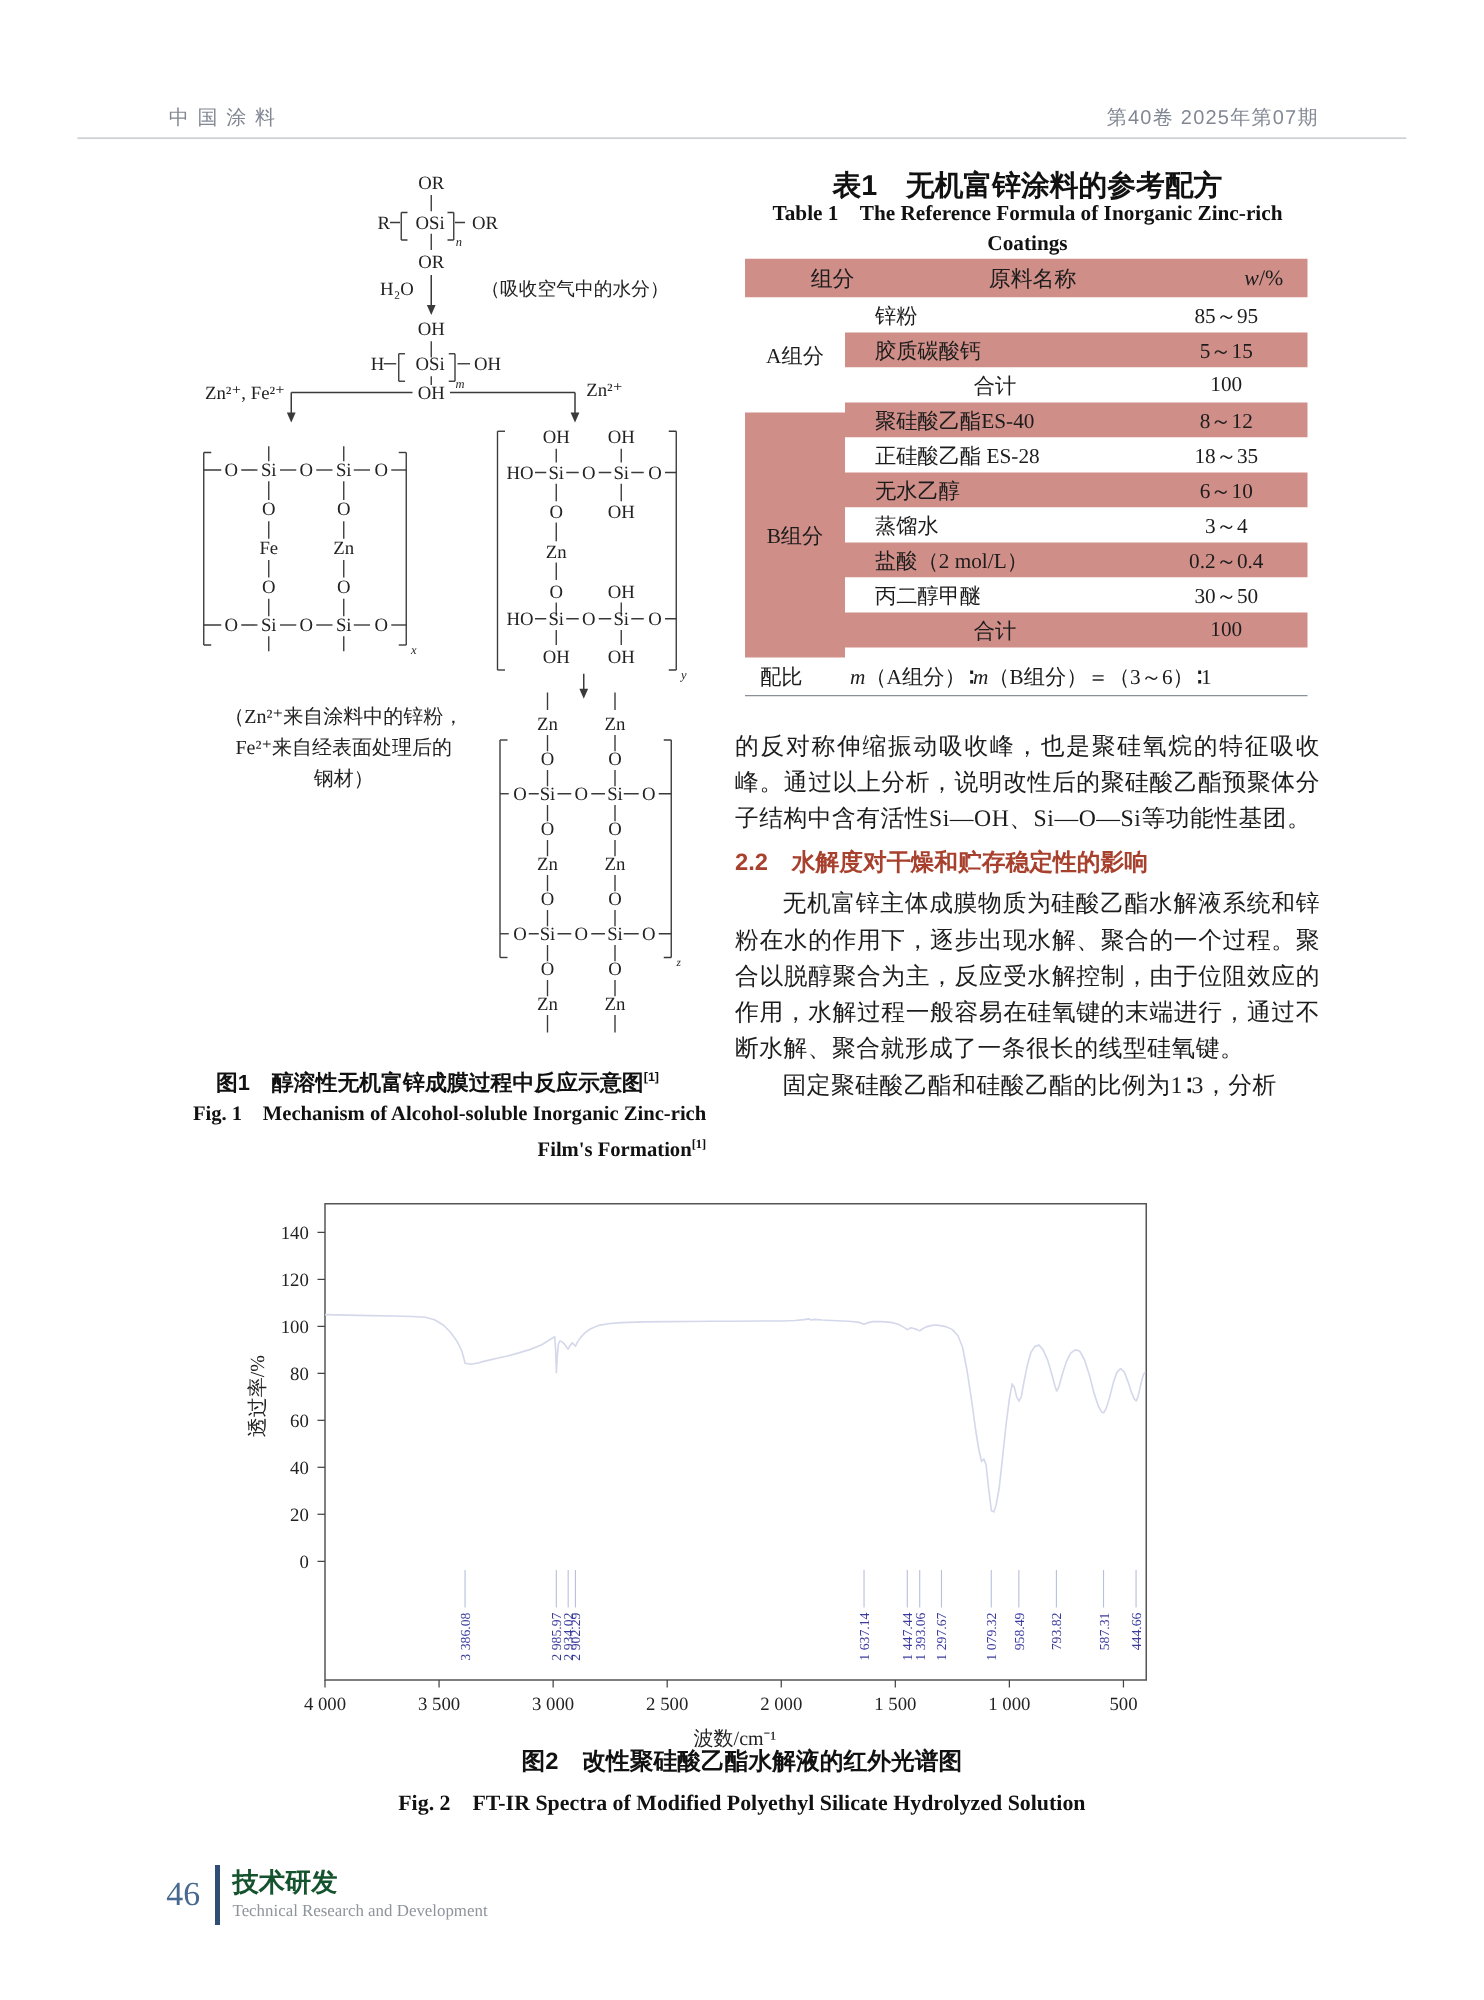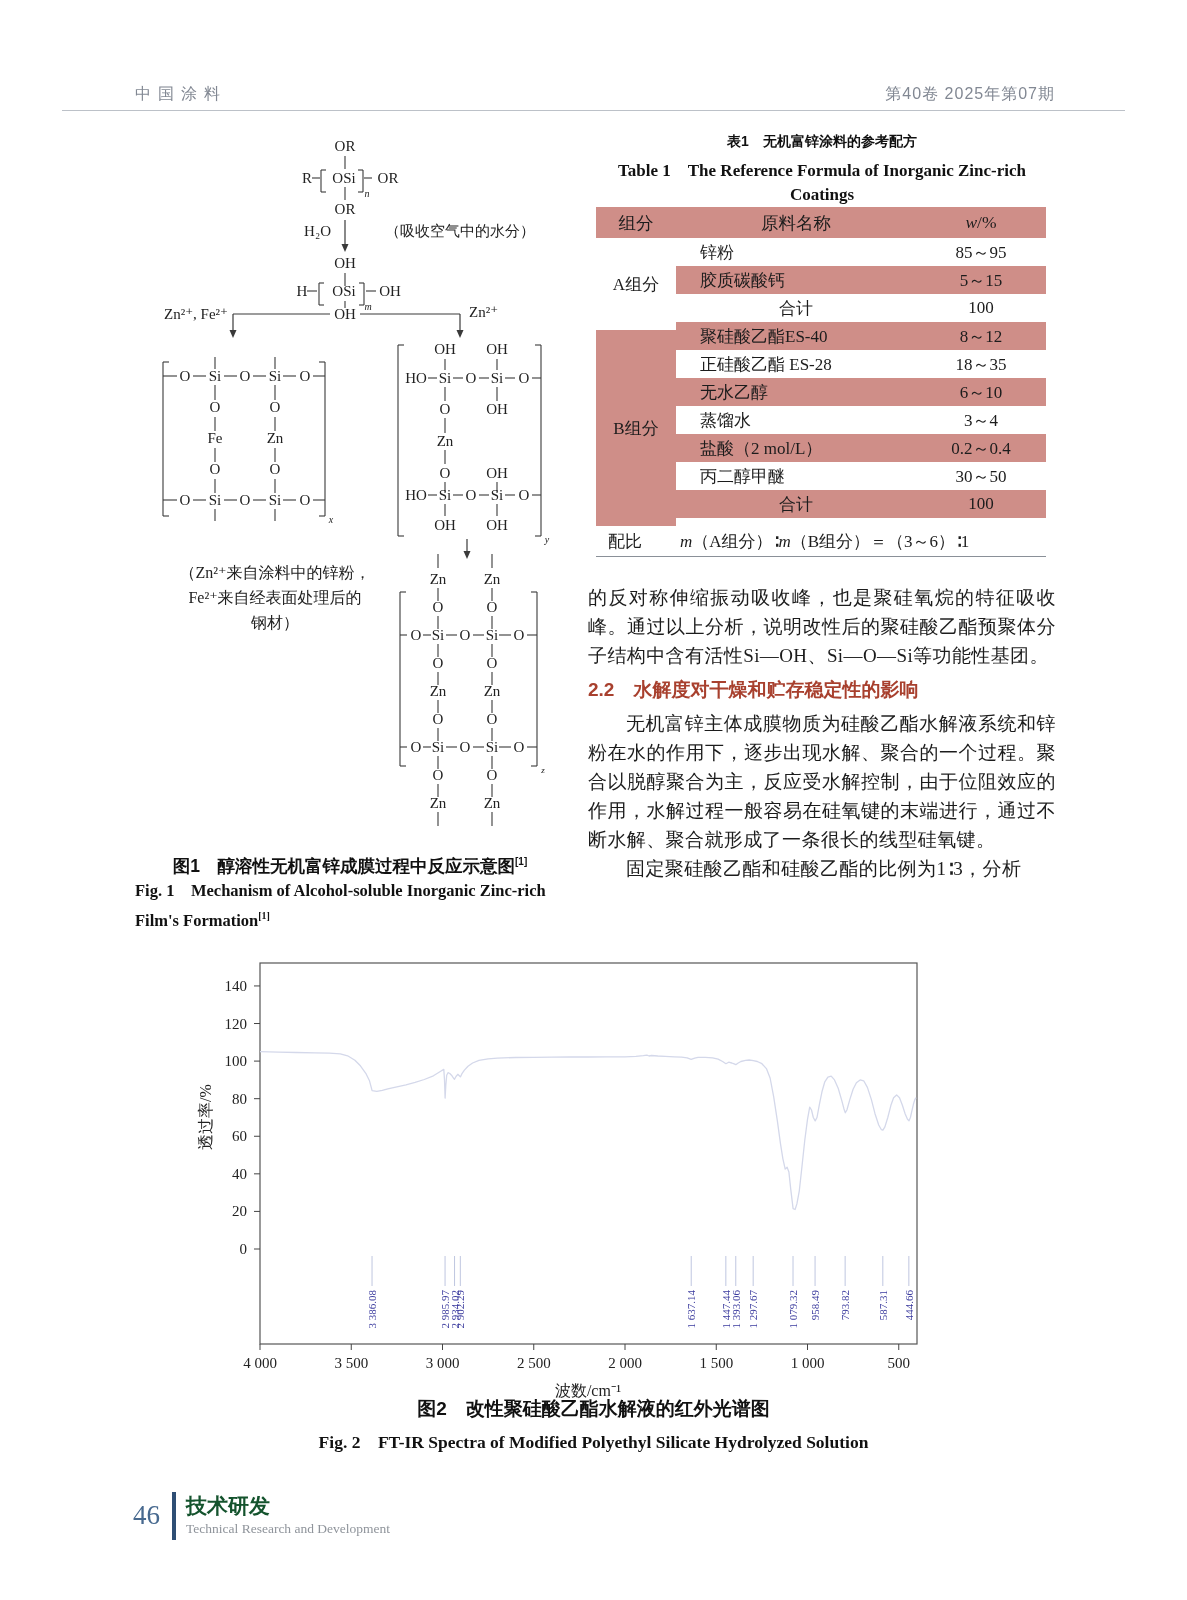--- a/index.html
+++ b/index.html
@@ -9,30 +9,30 @@
   .hdr-left{position:absolute;left:135px;top:84px;font-family:"Liberation Sans",sans-serif;
             font-size:16px;color:#828893;letter-spacing:7px;}
   .hdr-right{position:absolute;right:132px;top:84px;font-family:"Liberation Sans",sans-serif;
              font-size:16px;color:#828893;letter-spacing:1px;}
   .hdr-rule{position:absolute;left:62px;top:110px;width:1063px;height:1px;background:#bcc1c8;}
   
   .fig1{position:absolute;left:135px;top:126px;width:430px;}
   .fig1 svg{display:block;}
   .fig1-cap-zh{margin-top:18px;text-align:center;font-family:"Liberation Sans",sans-serif;
                font-weight:bold;font-size:17.5px;color:#111;}
-  .fig1-cap-en{text-align:left;font-weight:bold;font-size:16.5px;line-height:25px;color:#111;}
+  .fig1-cap-en{text-align:right;font-weight:bold;font-size:16.5px;line-height:25px;color:#111;}
   sup{font-size:10px;}
   
   .rcol{position:absolute;left:588px;top:133px;width:468px;}
   .t1-title-zh{text-align:center;font-family:"Liberation Sans",sans-serif;font-weight:bold;
-               font-size:14px;color:#111;height:26px;}
+               font-size:23px;color:#111;height:26px;}
   .t1-title-en{text-align:center;font-weight:bold;font-size:17px;line-height:24px;color:#111;height:48px;}
   .t1{width:450px;margin-left:8px;font-size:17px;border-bottom:1.5px solid #8a9098;}
   .t1-hd{display:flex;height:31px;align-items:center;font-size:17.5px;}
-  .t1-c1{width:80px;text-align:center;flex:none;}
+  .t1-c1{width:80px;text-align:center;flex:none;padding-left:30px;}
   .t1-c2{width:240px;flex:none;}
   .t1-c3{width:130px;text-align:center;flex:none;}
   .t1-main{display:flex;}
   .t1-left{width:80px;flex:none;display:flex;flex-direction:column;}
   .t1-gcell{display:flex;align-items:center;justify-content:center;}
   .t1-rows{flex:1;}
   .t1-row{display:flex;height:28px;align-items:center;}
   .t1-name{width:240px;padding-left:24px;box-sizing:border-box;flex:none;}
   .t1-name.center{padding-left:0;text-align:center;}
   .t1-val{width:130px;text-align:center;flex:none;}

